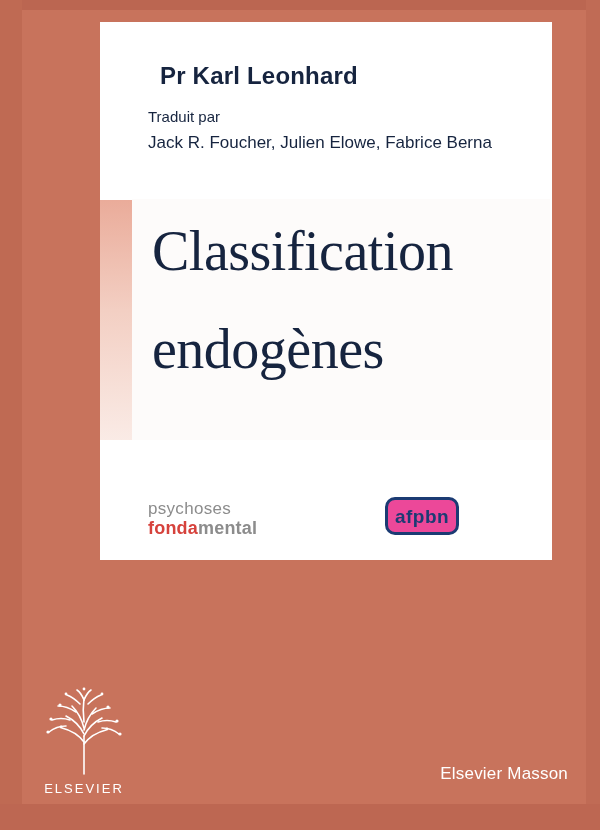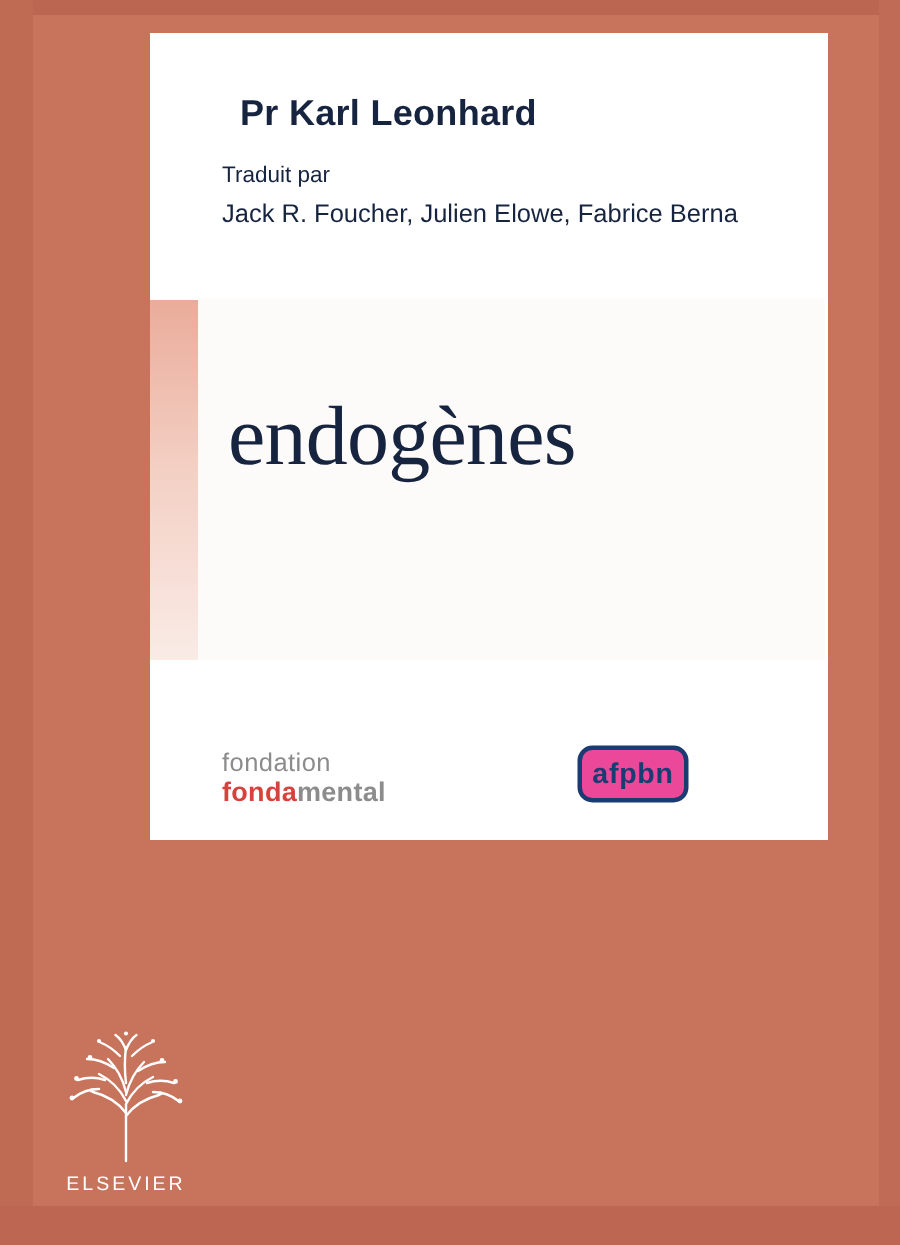--- a/index.html
+++ b/index.html
@@ -218,25 +218,26 @@
   <div class="panel-wash"></div>
   <div class="panel-topblock"></div>
   <div class="panel-inner"></div>
   <div class="logo-strip"></div>
 
   <div class="author">Pr Karl Leonhard</div>
   <div class="translated-label">Traduit par</div>
   <div class="translators">Jack R. Foucher, Julien Elowe, Fabrice Berna</div>
 
   <div class="title">
+    <span class="l1">Classification</span>
     <span class="l3">endogènes</span>
   </div>
 
   <div class="fondation-logo">
-    <div class="line1">fondation</div>
+    <div class="line1">psychoses</div>
     <div class="line2"><span class="red">fonda</span><span class="grey">mental</span></div>
   </div>
 
   <div class="afpbn-logo">
     <div class="txt">afpbn</div>
   </div>
 
   <div class="elsevier-logo">
     <svg width="96" height="92" viewBox="0 0 96 92">
       <g fill="none" stroke="#ffffff" stroke-width="1.6" stroke-linecap="round">
@@ -269,14 +270,15 @@
         <circle cx="30" cy="8" r="1.4"></circle>
         <circle cx="66" cy="8" r="1.4"></circle>
         <circle cx="48" cy="3" r="1.4"></circle>
         <circle cx="25" cy="41" r="1.4"></circle>
         <circle cx="71" cy="43" r="1.4"></circle>
       </g>
     </svg>
     <div class="elsevier-word">ELSEVIER</div>
   </div>
 
+  <div class="imprint">Elsevier Masson</div>
 
 </div>
 
 </body></html>

